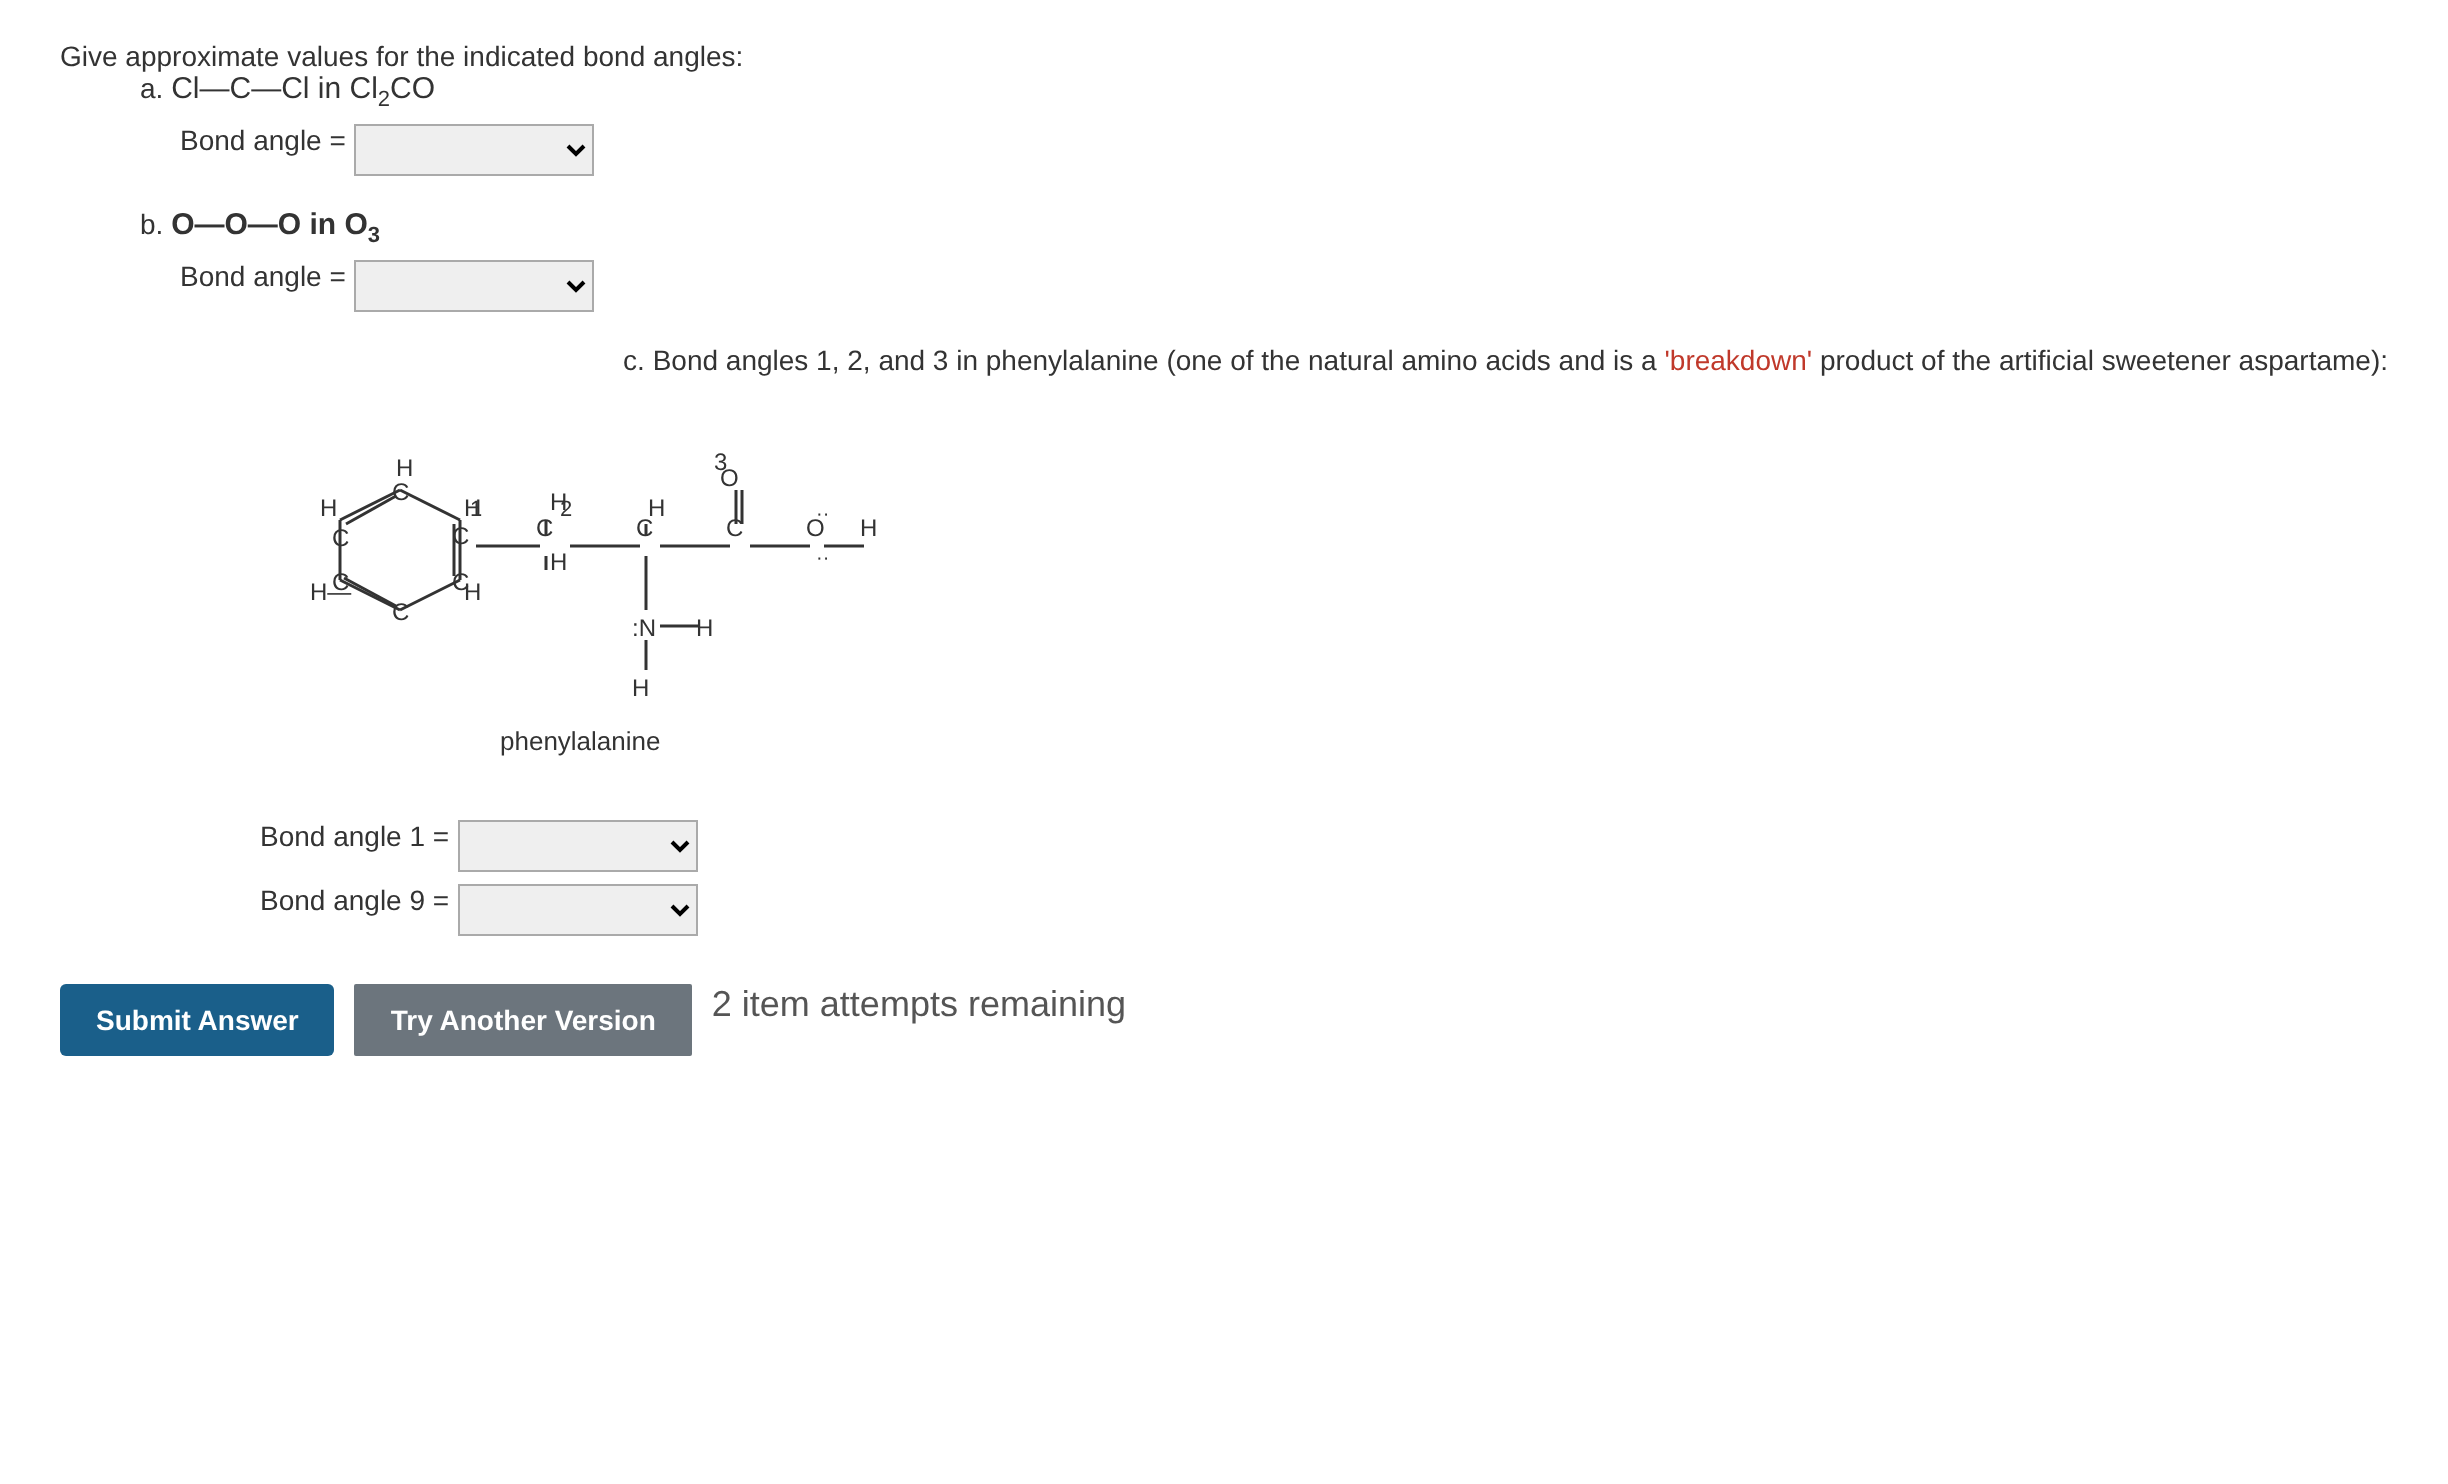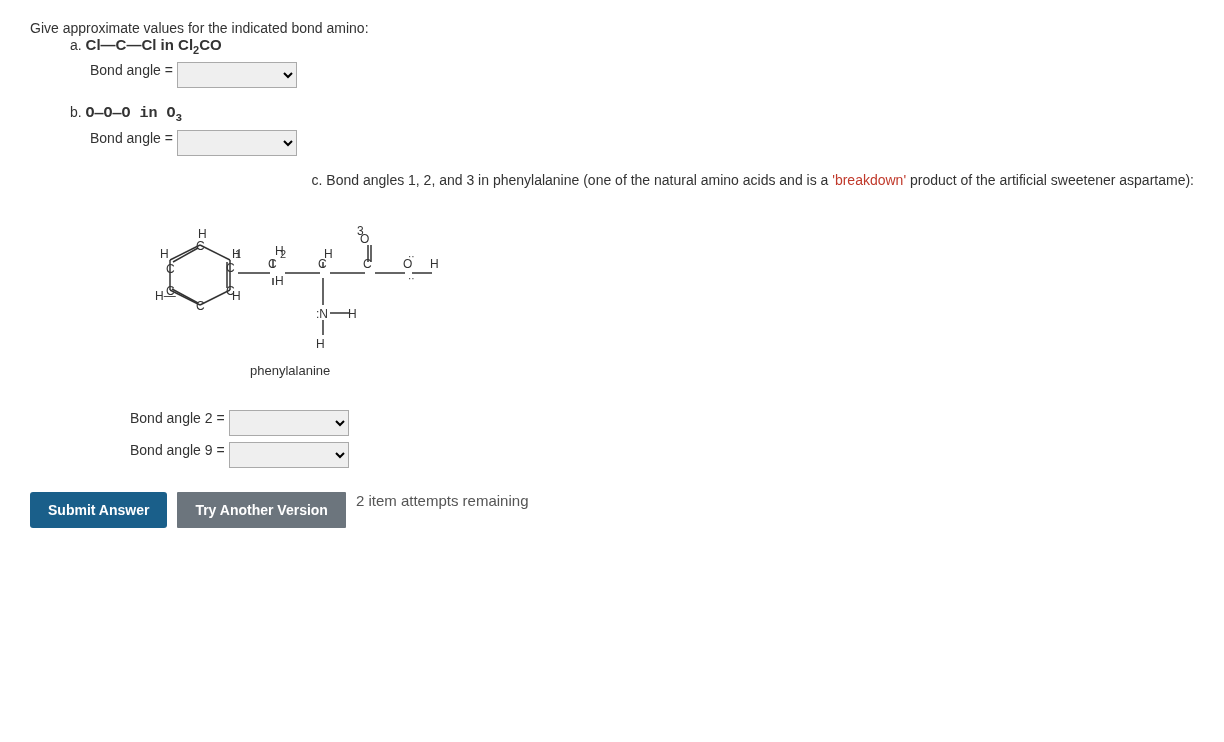--- a/index.html
+++ b/index.html
@@ -72,40 +72,39 @@
       background-color: #6c757d;
       color: #fff;
       border: none;
       padding: 10px 18px;
       font-size: 14px;
       cursor: pointer;
       border-radius: 1px;
       font-weight: bold;
     }
     .attempts-text {
-      font-size: 15px;
+      font-size: 18px;
       color: #555;
     }
     .sub { vertical-align: sub; font-size: 11px; }
     .formula-a {
       font-size: 15px;
-      font-weight: bold;
+      font-weight: normal;
     }
     .formula-b {
       font-size: 15px;
       font-weight: bold;
-      font-family: Liberation Mono, monospace;
     }
   </style>
 </head>
 <body>
 
 <div>
 
-  <p>Give approximate values for the indicated bond amino:</p>
+  <p>Give approximate values for the indicated bond angles:</p>
 
   <div class="part">
     <div class="part-label">
       <span>a. </span>
       <span class="formula-a">Cl—C—Cl in Cl<sub class="sub">2</sub>CO</span>
     </div>
     <div class="bond-angle-row">
       <span>Bond angle =</span>
       <select>
         <option value=""></option>
@@ -209,21 +208,21 @@
         <text x="238" y="118" font-size="12" font-family="Arial" fill="#333">H</text>
         <line x1="213" y1="120" x2="213" y2="135" stroke="#333" stroke-width="1.5"></line>
         <text x="206" y="148" font-size="12" font-family="Arial" fill="#333">H</text>
 
         <text x="140" y="175" font-size="13" font-family="Arial" fill="#333">phenylalanine</text>
       </svg>
     </div>
 
     <div class="bond-angles-c">
       <div class="bond-angle-row">
-        <span>Bond angle 2 =</span>
+        <span>Bond angle 1 =</span>
         <select>
           <option value=""></option>
           <option value="109.5">109.5°</option>
           <option value="120">120°</option>
           <option value="180">180°</option>
           <option value="90">90°</option>
           <option value="104.5">104.5°</option>
           <option value="107">107°</option>
         </select>
       </div>

